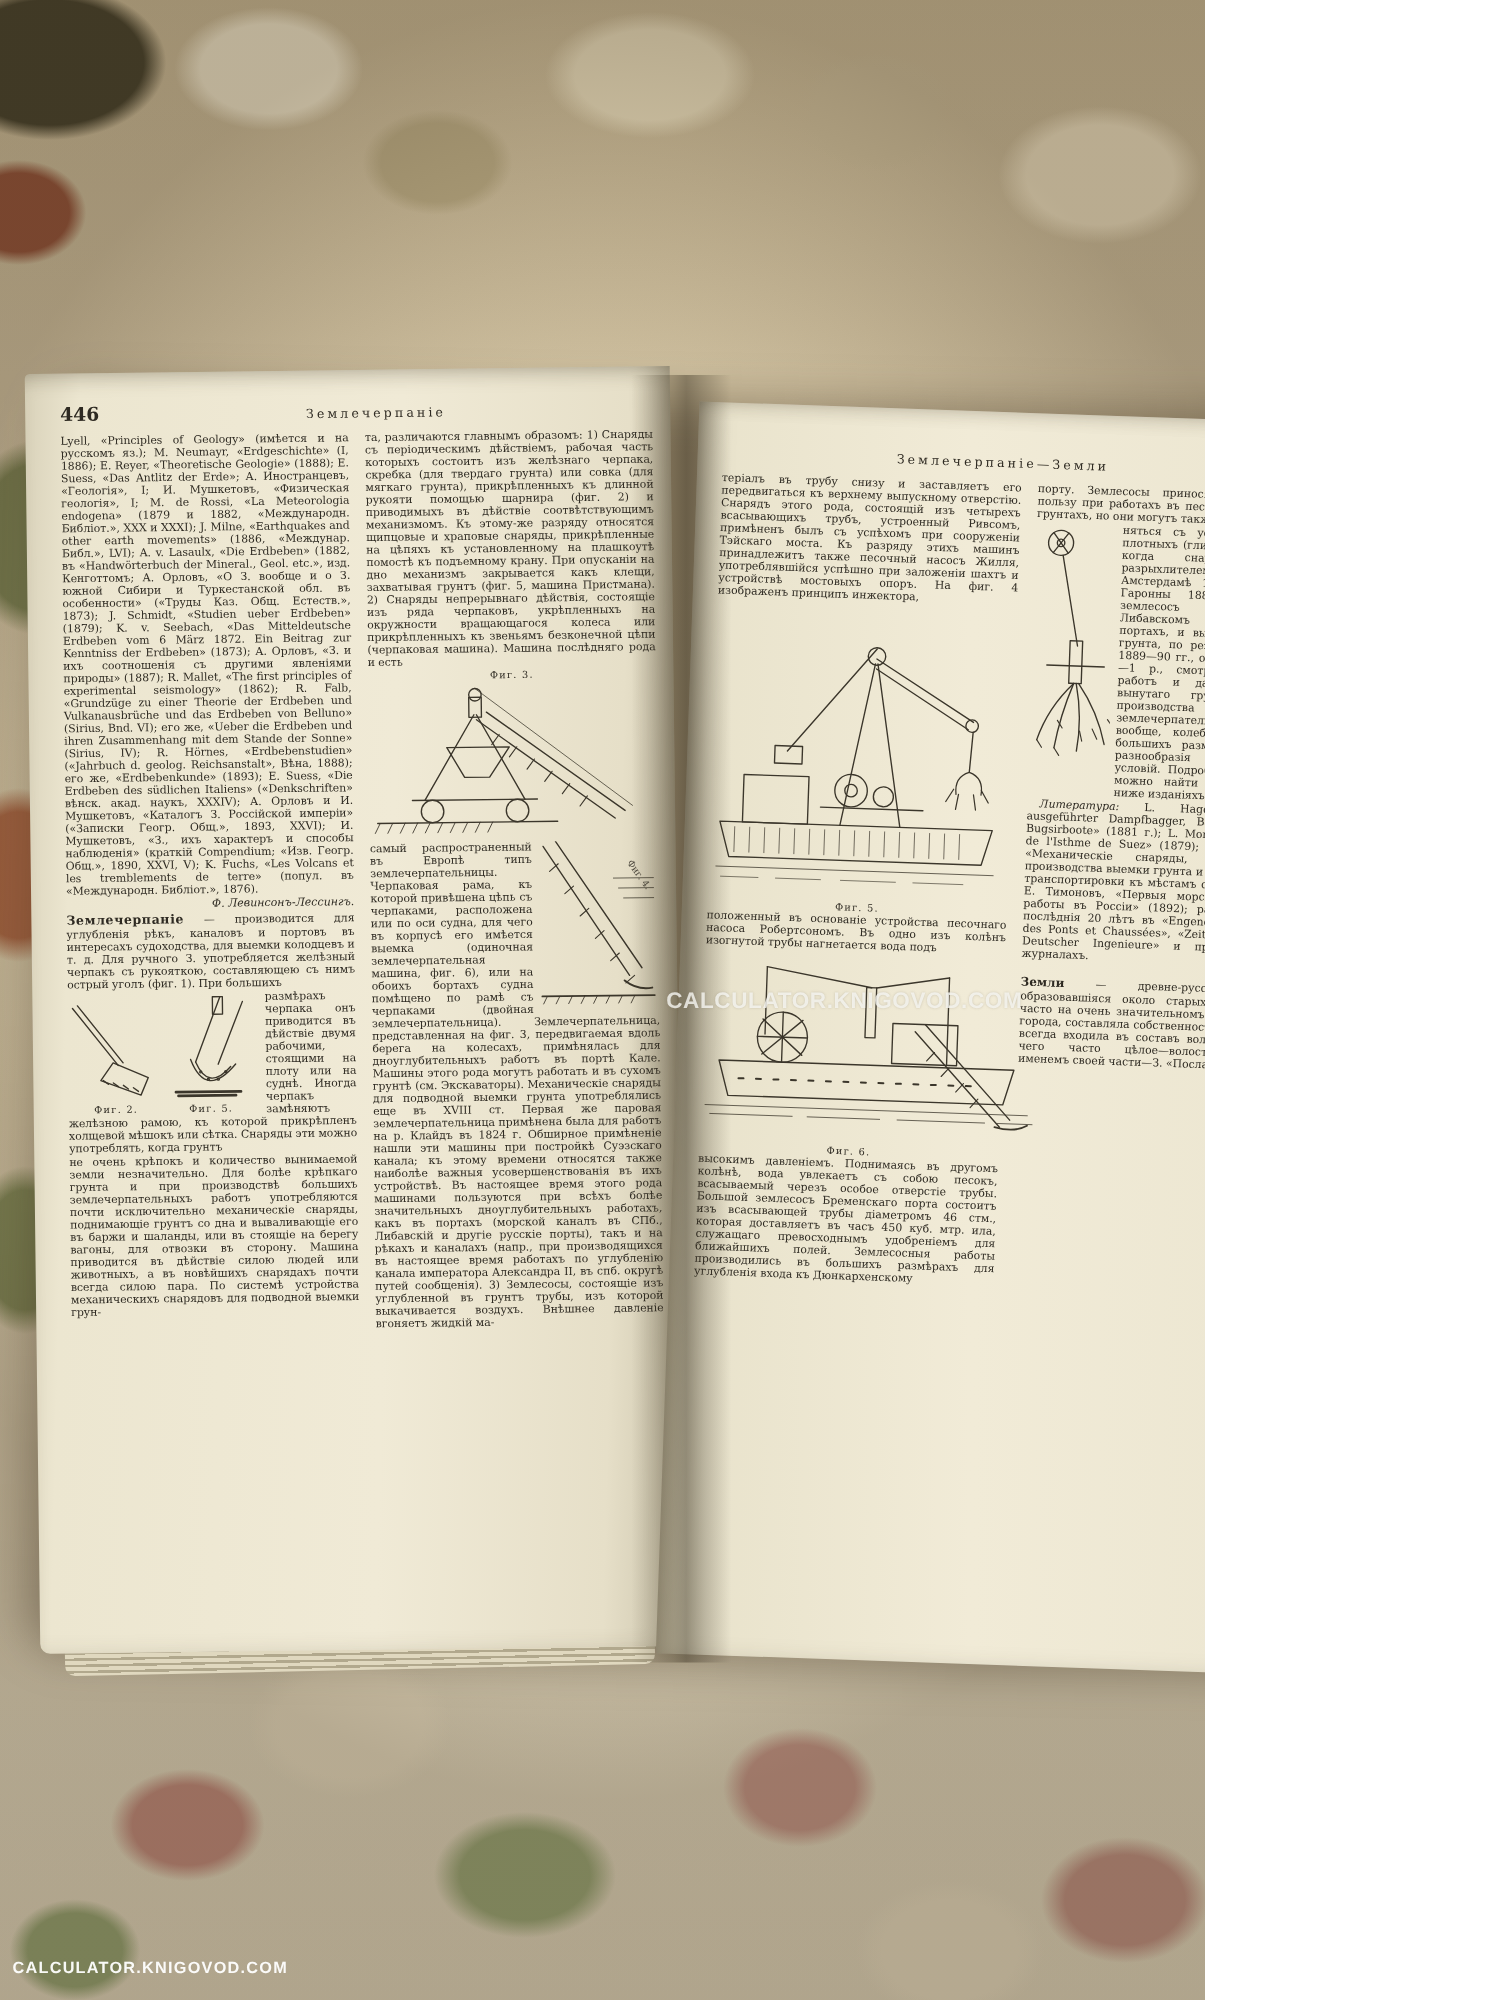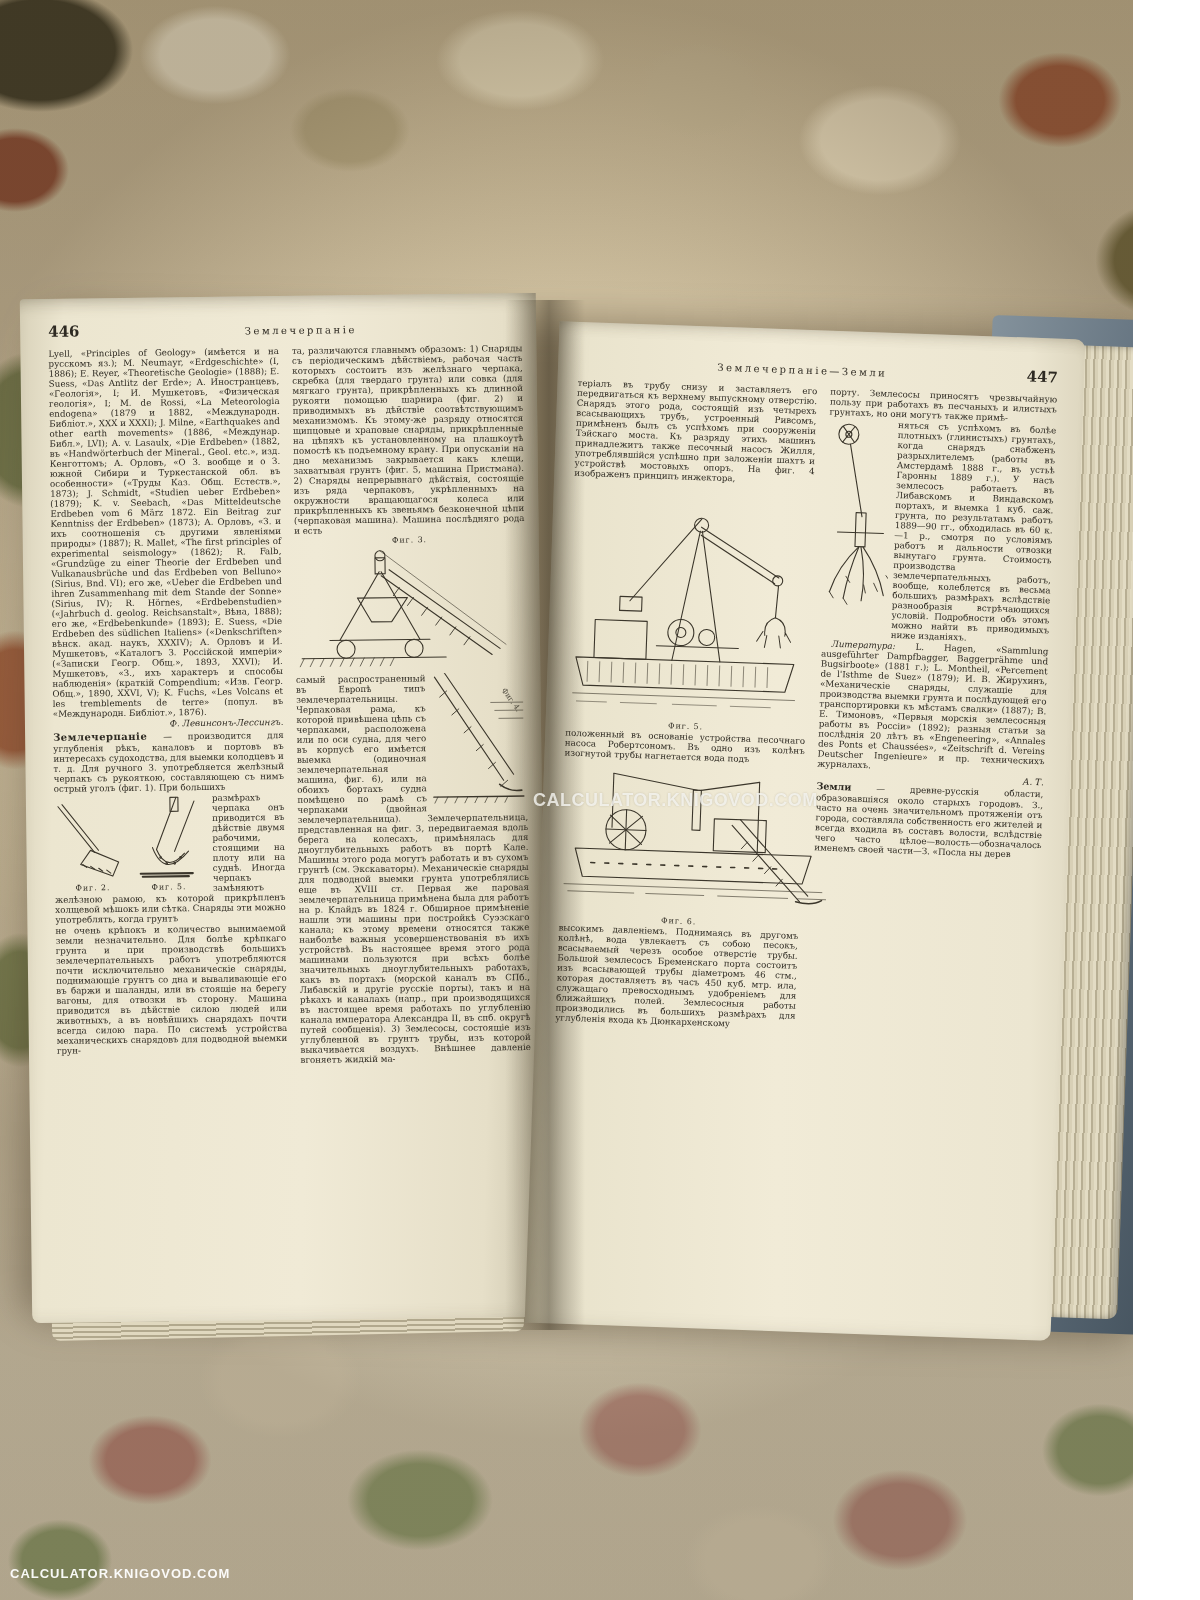--- a/index.html
+++ b/index.html
@@ -1,17 +1,17 @@
 <!DOCTYPE html>
 <html><head>
 <meta charset="utf-8">
 <style>
   html,body{margin:0;padding:0;}
   .stage{
-    position:relative;width:1133px;height:1600px;overflow:hidden;
+    position:relative;width:964px;height:1600px;overflow:hidden;
     font-family:"DejaVu Serif",serif;
     background-color:#c9ba99;
     background-image:
       radial-gradient(ellipse 60% 45% at 50% 45%, rgba(0,0,0,0) 60%, rgba(70,55,35,.28) 100%),
       radial-gradient(ellipse 150px 100px at 40px 50px, #3e3a26 0 50%, rgba(62,58,38,0) 62%),
       radial-gradient(ellipse 90px 70px at 15px 170px, #8c4b33 0 45%, rgba(140,75,51,0) 60%),
       radial-gradient(ellipse 130px 85px at 215px 55px, #e9dfc4 0 42%, rgba(233,223,196,0) 58%),
       radial-gradient(ellipse 100px 70px at 350px 130px, #b3a47e 0 45%, rgba(179,164,126,0) 60%),
       radial-gradient(ellipse 150px 90px at 520px 60px, #e0d4b4 0 40%, rgba(224,212,180,0) 56%),
       radial-gradient(ellipse 110px 80px at 700px 90px, #c5b694 0 45%, rgba(197,182,148,0) 60%),

